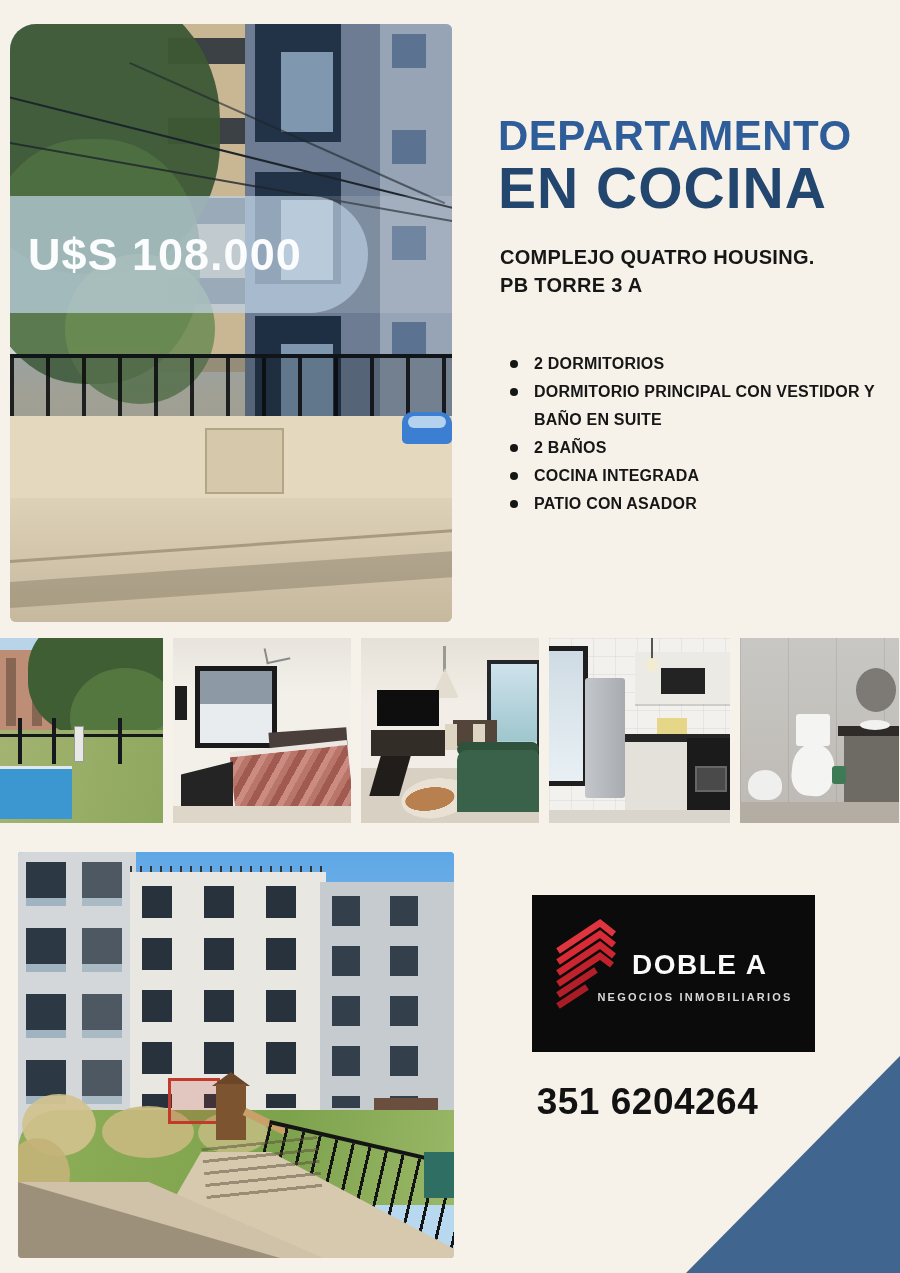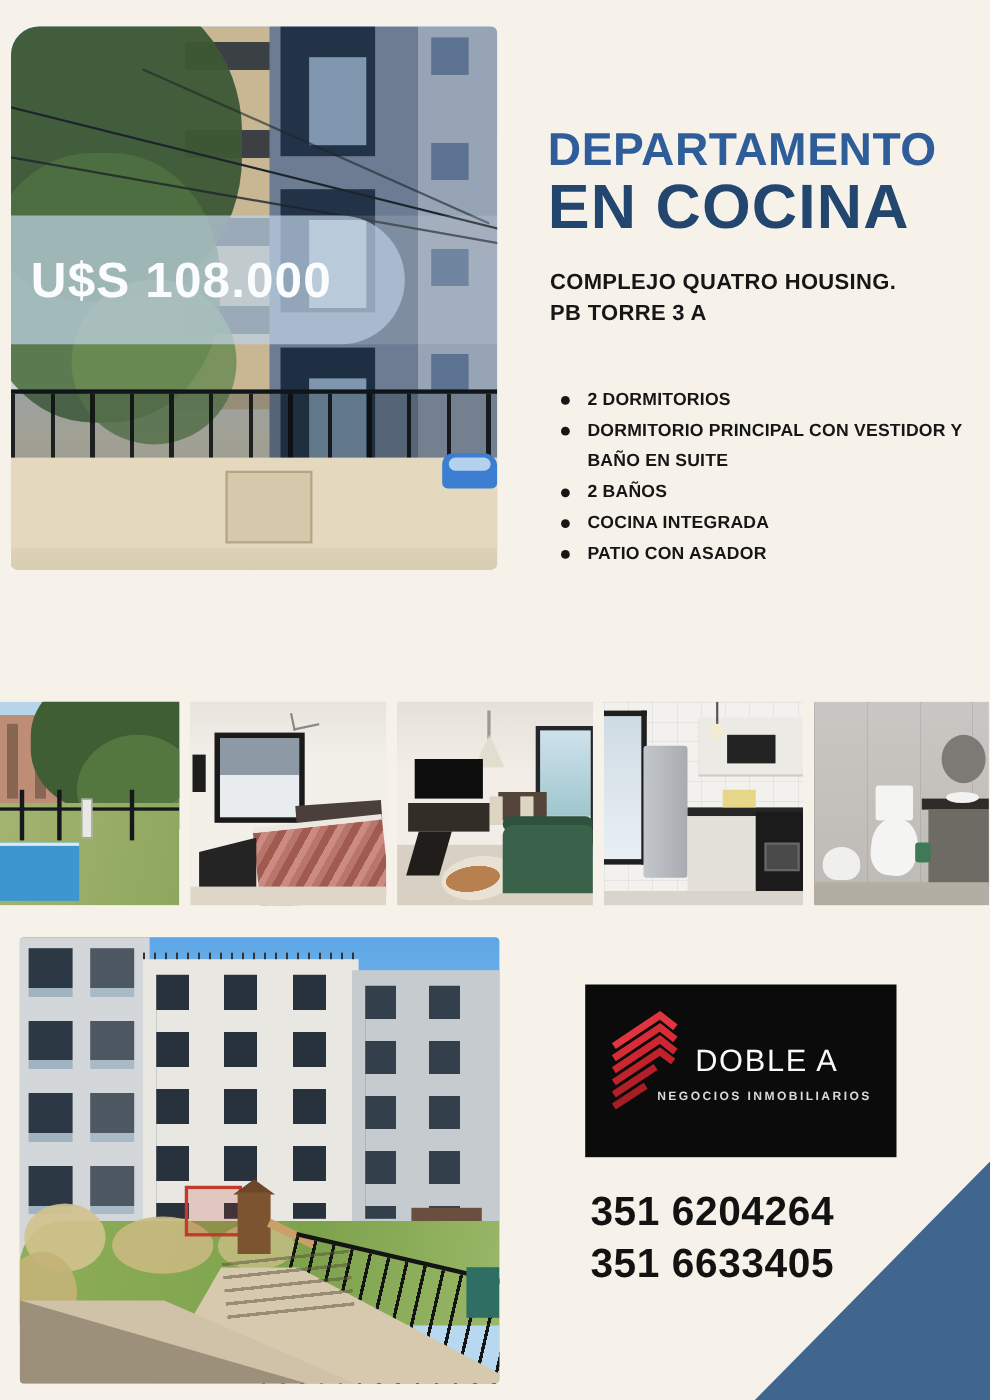--- a/index.html
+++ b/index.html
@@ -1,21 +1,21 @@
 <!DOCTYPE html>
 <html><head>
 <meta charset="utf-8">
 <style>
   html,body{margin:0;padding:0;}
   body{font-family:"Liberation Sans",sans-serif;}
   .flyer{position:relative;width:900px;height:1273px;background:#f6f2ea;overflow:hidden;}
   .abs{position:absolute;}
 
   
-  .photo-main{left:10px;top:24px;width:442px;height:494px;border-radius:26px 6px 6px 6px;overflow:hidden;background:#c3d9ec;}
+  .photo-main{left:10px;top:24px;width:442px;height:598px;border-radius:26px 6px 6px 6px;overflow:hidden;background:#c3d9ec;}
   .pm-sky{left:0;top:0;width:442px;height:598px;background:linear-gradient(180deg,#9cc0e4 0%,#c3d9ec 45%,#d9d2bd 62%,#d6c9b0 78%);}
   .pm-beige{left:150px;top:0;width:95px;height:348px;background:#c9b794;}
   .pm-beige-win{left:8px;top:14px;width:79px;height:320px;background:repeating-linear-gradient(180deg,rgba(40,48,58,.88) 0 26px,transparent 26px 80px);}
   .pm-tower{left:235px;top:0;width:135px;height:442px;background:#6d7c92;}
   .pm-inset{left:10px;width:86px;background:#233347;}
   .pm-inset.a{top:0;height:118px;}
   .pm-inset.b{top:148px;height:112px;}
   .pm-inset.c{top:292px;height:124px;background:#1f2f43;}
   .pm-pane{position:absolute;left:26px;top:28px;width:52px;height:80px;background:#8fa9c2;opacity:.85;}
   .pm-inset.b .pm-pane{background:#c3cfd8;}
@@ -149,21 +149,21 @@
   .pb-fence{left:252px;top:268px;width:210px;height:150px;background:repeating-linear-gradient(90deg,#141414 0 3px,transparent 3px 17px);border-top:4px solid #141414;transform:rotate(13deg);transform-origin:left top;}
   .pb-pool{left:406px;top:300px;width:30px;height:46px;background:#2f6f63;}
   .pb-path{left:0;top:300px;width:436px;height:106px;background:#d6c9ae;clip-path:polygon(42% 0,58% 0,104% 100%,28% 100%);}
   .pb-steps{left:186px;top:290px;width:116px;height:54px;background:repeating-linear-gradient(180deg,rgba(90,80,60,.5) 0 3px,transparent 3px 12px);transform:rotate(-6deg);}
   .pb-concrete{left:0;top:330px;width:436px;height:76px;background:#cfc2a9;clip-path:polygon(0 0,30% 0,70% 100%,0 100%);}
   .pb-shade{left:0;top:330px;width:262px;height:76px;background:rgba(75,63,47,.38);clip-path:polygon(0 0,100% 100%,0 100%);}
 
   
   .logo-box{left:532px;top:895px;width:283px;height:157px;background:#0b0b0b;}
   .logo-icon{left:22px;top:24px;width:80px;height:92px;}
-  .logo-name{left:100px;top:54px;font-size:28px;font-weight:400;color:#fafafa;letter-spacing:1.5px;}
+  .logo-name{left:100px;top:54px;font-size:28px;font-weight:700;color:#fafafa;letter-spacing:1.5px;}
   .logo-tagline{left:56px;top:96px;width:214px;text-align:center;font-size:11px;font-weight:700;color:#d9d9d9;letter-spacing:2.2px;}
   .phones{left:495px;top:1078px;width:305px;text-align:center;font-size:37px;font-weight:800;color:#121212;letter-spacing:.5px;line-height:47px;}
   .corner-triangle{left:686px;top:1056px;width:214px;height:217px;background:#40658f;clip-path:polygon(100% 0,100% 100%,0 100%);}
 </style>
 </head>
 <body>
 
 <div class="flyer">
 
   <div class="abs photo-main">
@@ -345,18 +345,17 @@
       <path d="M4 65 L46 37 L58 46" stroke="#c0222c" stroke-width="6.5" fill="none"></path>
       <path d="M4 76 L42 51" stroke="#b21f29" stroke-width="6.5" fill="none"></path>
       <path d="M4 87 L33 68" stroke="#a81c26" stroke-width="6.5" fill="none"></path>
     </svg>
     <div class="abs logo-name">DOBLE A</div>
     <div class="abs logo-tagline">NEGOCIOS INMOBILIARIOS</div>
   </div>
 
   <div class="abs phones">
     <div>351 6204264</div>
-    <div>351 6633405</div>
   </div>
 
   <div class="abs corner-triangle"></div>
 
 </div>
 
 </body></html>

